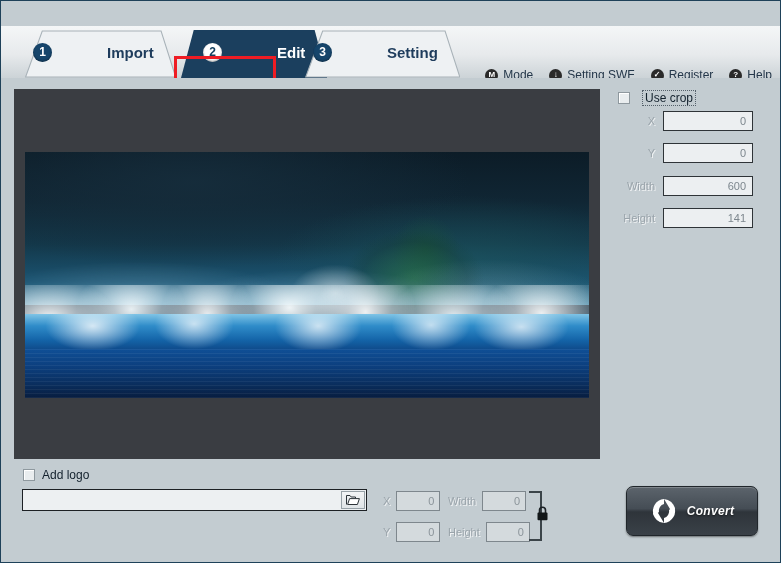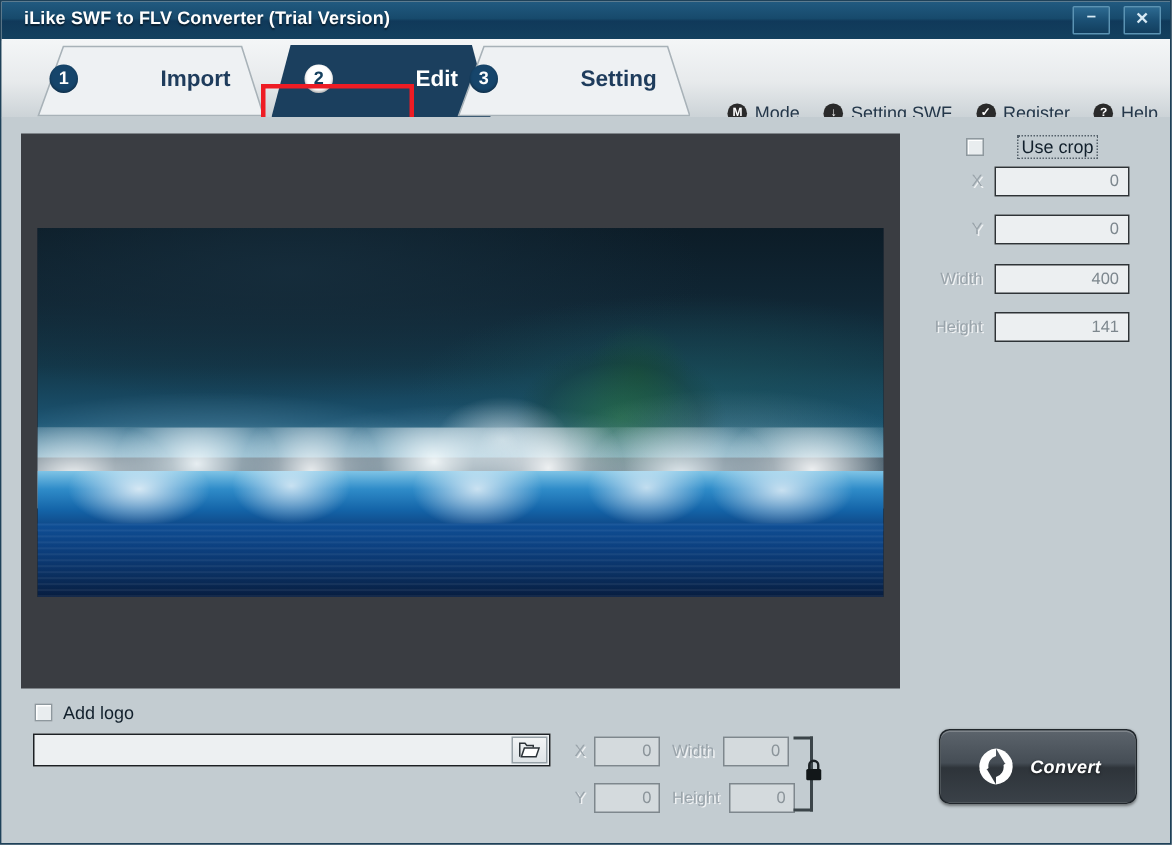--- a/index.html
+++ b/index.html
@@ -216,21 +216,21 @@
     background: radial-gradient(ellipse 50% 58% at 50% 70%, rgba(255,255,255,.55) 0%, rgba(255,255,255,0) 72%);
   }
 
   
   #crop-panel {
     position: absolute; left: 610px; top: 8px;
     width: 160px; height: 170px;
   }
   #usecrop-row {
     position: absolute; left: 7px; top: 4px;
-    display: flex; align-items: center; gap: 22px; margin-left: 26px;
+    display: flex; align-items: center; gap: 12px;
   }
   .chk {
     width: 12px; height: 12px;
     box-sizing: border-box;
     background: #e9edef;
     border: 1px solid #8e989e;
     box-shadow: inset 1px 1px 0 #ffffff;
     cursor: pointer;
     flex: 0 0 auto;
   }
@@ -396,25 +396,20 @@
     position: absolute; left: 604px; top: 0;
     width: 1px; height: 486px;
     background: transparent;
   }
 </style>
 </head>
 <body>
 
 <div id="window">
 
-  <div id="titlebar">
-    <div id="title-text">iLike SWF to FLV Converter (Trial Version)</div>
-    <div class="winbtn" id="btn-min"></div>
-    <div class="winbtn" id="btn-close"></div>
-  </div>
 
   <div id="toolbar">
 
     <div class="tab" id="tab-import">
       <svg class="tab-shape" viewBox="0 0 158 48" preserveAspectRatio="none">
         <path d="M14,47 L30,1 L144,1 L158,47 Z" fill="#eef1f3" stroke="#a8b2b8" stroke-width="1"></path>
       </svg>
       <div class="tab-inner">
         <span class="tabnum">1</span>
         <span class="tablabel">Import</span>
@@ -491,21 +486,21 @@
       <div class="crop-row" id="crop-x">
         <span class="crop-lbl">X</span>
         <div class="crop-field">0</div>
       </div>
       <div class="crop-row" id="crop-y">
         <span class="crop-lbl">Y</span>
         <div class="crop-field">0</div>
       </div>
       <div class="crop-row" id="crop-w">
         <span class="crop-lbl">Width</span>
-        <div class="crop-field">400</div>
+        <div class="crop-field">600</div>
       </div>
       <div class="crop-row" id="crop-h">
         <span class="crop-lbl">Height</span>
         <div class="crop-field">141</div>
       </div>
     </div>
 
     <div id="addlogo-row">
       <span class="chk"></span>
       <span id="addlogo-label">Add logo</span>

